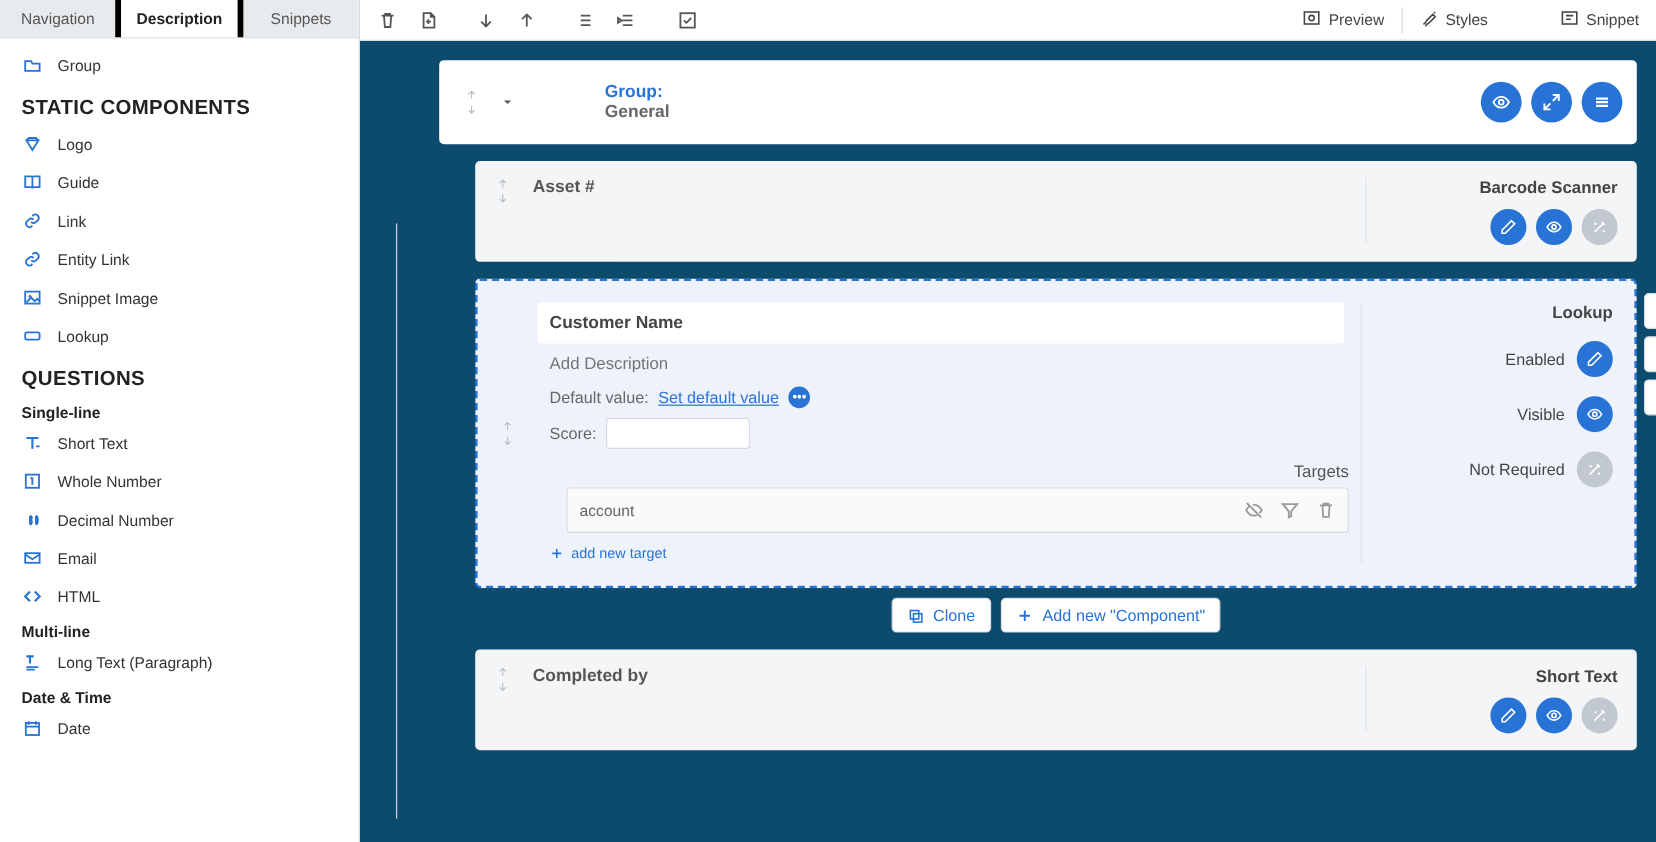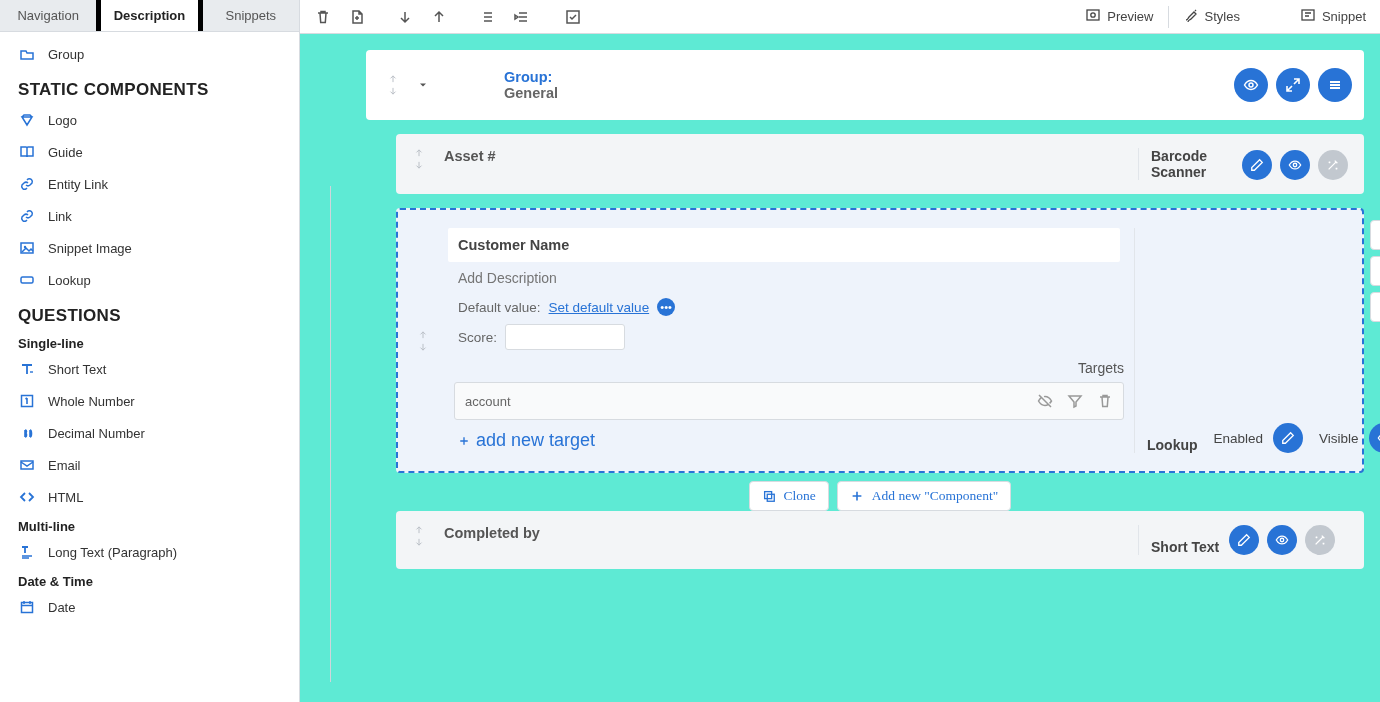--- a/index.html
+++ b/index.html
@@ -70,21 +70,21 @@
     color: #2873d6;
     flex-shrink: 0;
   }
   .comp-item .ico svg { width: 16px; height: 16px; }
 
   
   .main {
     flex: 1;
     display: flex;
     flex-direction: column;
-    background: #5eead4;
+    background: #0c4a6e;
     position: relative;
   }
   .toolbar {
     height: 34px;
     background: #fff;
     border-bottom: 1px solid #d7dbe0;
     display: flex;
     align-items: center;
     padding: 0 8px;
     gap: 4px;
@@ -150,21 +150,21 @@
     margin-left: 46px;
     margin-bottom: 14px;
     display:flex;
     padding: 14px 16px 14px 8px;
     position: relative;
   }
   .field-main { flex:1; padding-left: 10px; }
   .field-title { font-weight:600; font-size:14.5px; color:#555; }
   .field-side {
     width: 210px;
-    display:flex; flex-direction:row; align-items:flex-end; gap:10px;
+    display:flex; flex-direction:column; align-items:flex-end; gap:10px;
     border-left: 1px solid #e1e5ea;
     padding-left: 12px;
   }
   .field-type { font-weight:600; font-size:14px; color:#444; }
   .state-row { display:flex; gap:8px; }
   .state-label-row { display:flex; align-items:center; gap:10px; color:#444; font-size:13.5px; }
 
   
   .field-card.selected {
     border: 2px dashed #2873d6;
@@ -185,46 +185,46 @@
   .desc-input {
     width:98%; border:none; background:transparent; color:#aaa;
     padding: 8px 10px; font-size:14px; outline:none;
   }
   .row { display:flex; align-items:center; gap:8px; padding: 4px 10px; color:#666; font-size:13.5px;}
   .link { color:#2873d6; text-decoration:underline; cursor:pointer; }
   .dots { width:18px;height:18px;border-radius:50%;background:#2873d6;color:#fff;display:flex;align-items:center;justify-content:center;font-size:11px;cursor:pointer;}
   .score-box { width:120px; height:26px; border:1px solid #d7dbe0; background:#fff; border-radius:3px; }
   .targets-title { font-weight:500; color:#555; padding: 6px 10px 2px 10px; font-size:14px;text-align:right;}
   .target-item {
-    margin: 4px 10px 0 6px;
+    margin: 4px 10px 0 24px;
     border:1px solid #d7dbe0; background:#f9fafb;
     border-radius:3px;
     display:flex; align-items:center;
     padding: 10px 10px;
     color:#666;
   }
   .target-item .spacer{flex:1;}
   .target-icons { display:flex; gap:14px; color:#999; }
   .target-icons svg { width:16px; height:16px; cursor:pointer; }
-  .add-target { color:#2873d6; padding: 10px 10px 2px 10px; font-size:18px; display:flex; align-items:center; gap:6px; cursor:pointer;}
+  .add-target { color:#2873d6; padding: 10px 10px 2px 10px; font-size:12px; display:flex; align-items:center; gap:6px; cursor:pointer;}
 
   .float-actions {
     position:absolute;
     right:-38px; top:10px;
     display:flex; flex-direction:column; gap:6px;
   }
   .float-btn {
     width:30px; height:30px; background:#fff; border:1px solid #d7dbe0;
     border-radius:4px; display:flex; align-items:center; justify-content:center;
     color:#2873d6; cursor:pointer;
   }
   .float-btn svg{width:14px;height:14px;}
 
   .row-buttons {
-    display:flex; gap:8px; justify-content:center; margin: -6px 0 0 46px; font-family: Liberation Serif, serif;
+    display:flex; gap:8px; justify-content:center; margin: -6px 0 14px 46px;
   }
   .pill-btn {
     background:#fff; border:1px solid #d7dbe0; border-radius:4px;
     display:flex; align-items:center; gap:8px; padding:6px 12px;
     color:#2873d6; font-weight:500; cursor:pointer; font-size:13.5px;
   }
   .pill-btn svg{width:14px;height:14px;}
 
   .tree-rail { position:absolute; left:30px; top:152px; bottom:20px; width:1px; background:#cfd5db; }
 </style>
@@ -386,29 +386,29 @@
             </svg>
           </span>
           <span>Guide</span>
         </div>
       <div class="comp-item">
           <span class="ico">
             <svg viewBox="0 0 16 16">
               <use href="#i-link"></use>
             </svg>
           </span>
+          <span>Link</span>
+        </div>
+      <div class="comp-item">
+          <span class="ico">
+            <svg viewBox="0 0 16 16">
+              <use href="#i-link"></use>
+            </svg>
+          </span>
           <span>Entity Link</span>
-        </div>
-      <div class="comp-item">
-          <span class="ico">
-            <svg viewBox="0 0 16 16">
-              <use href="#i-link"></use>
-            </svg>
-          </span>
-          <span>Link</span>
         </div>
       <div class="comp-item">
           <span class="ico">
             <svg viewBox="0 0 16 16">
               <use href="#i-image"></use>
             </svg>
           </span>
           <span>Snippet Image</span>
         </div>
       <div class="comp-item">

